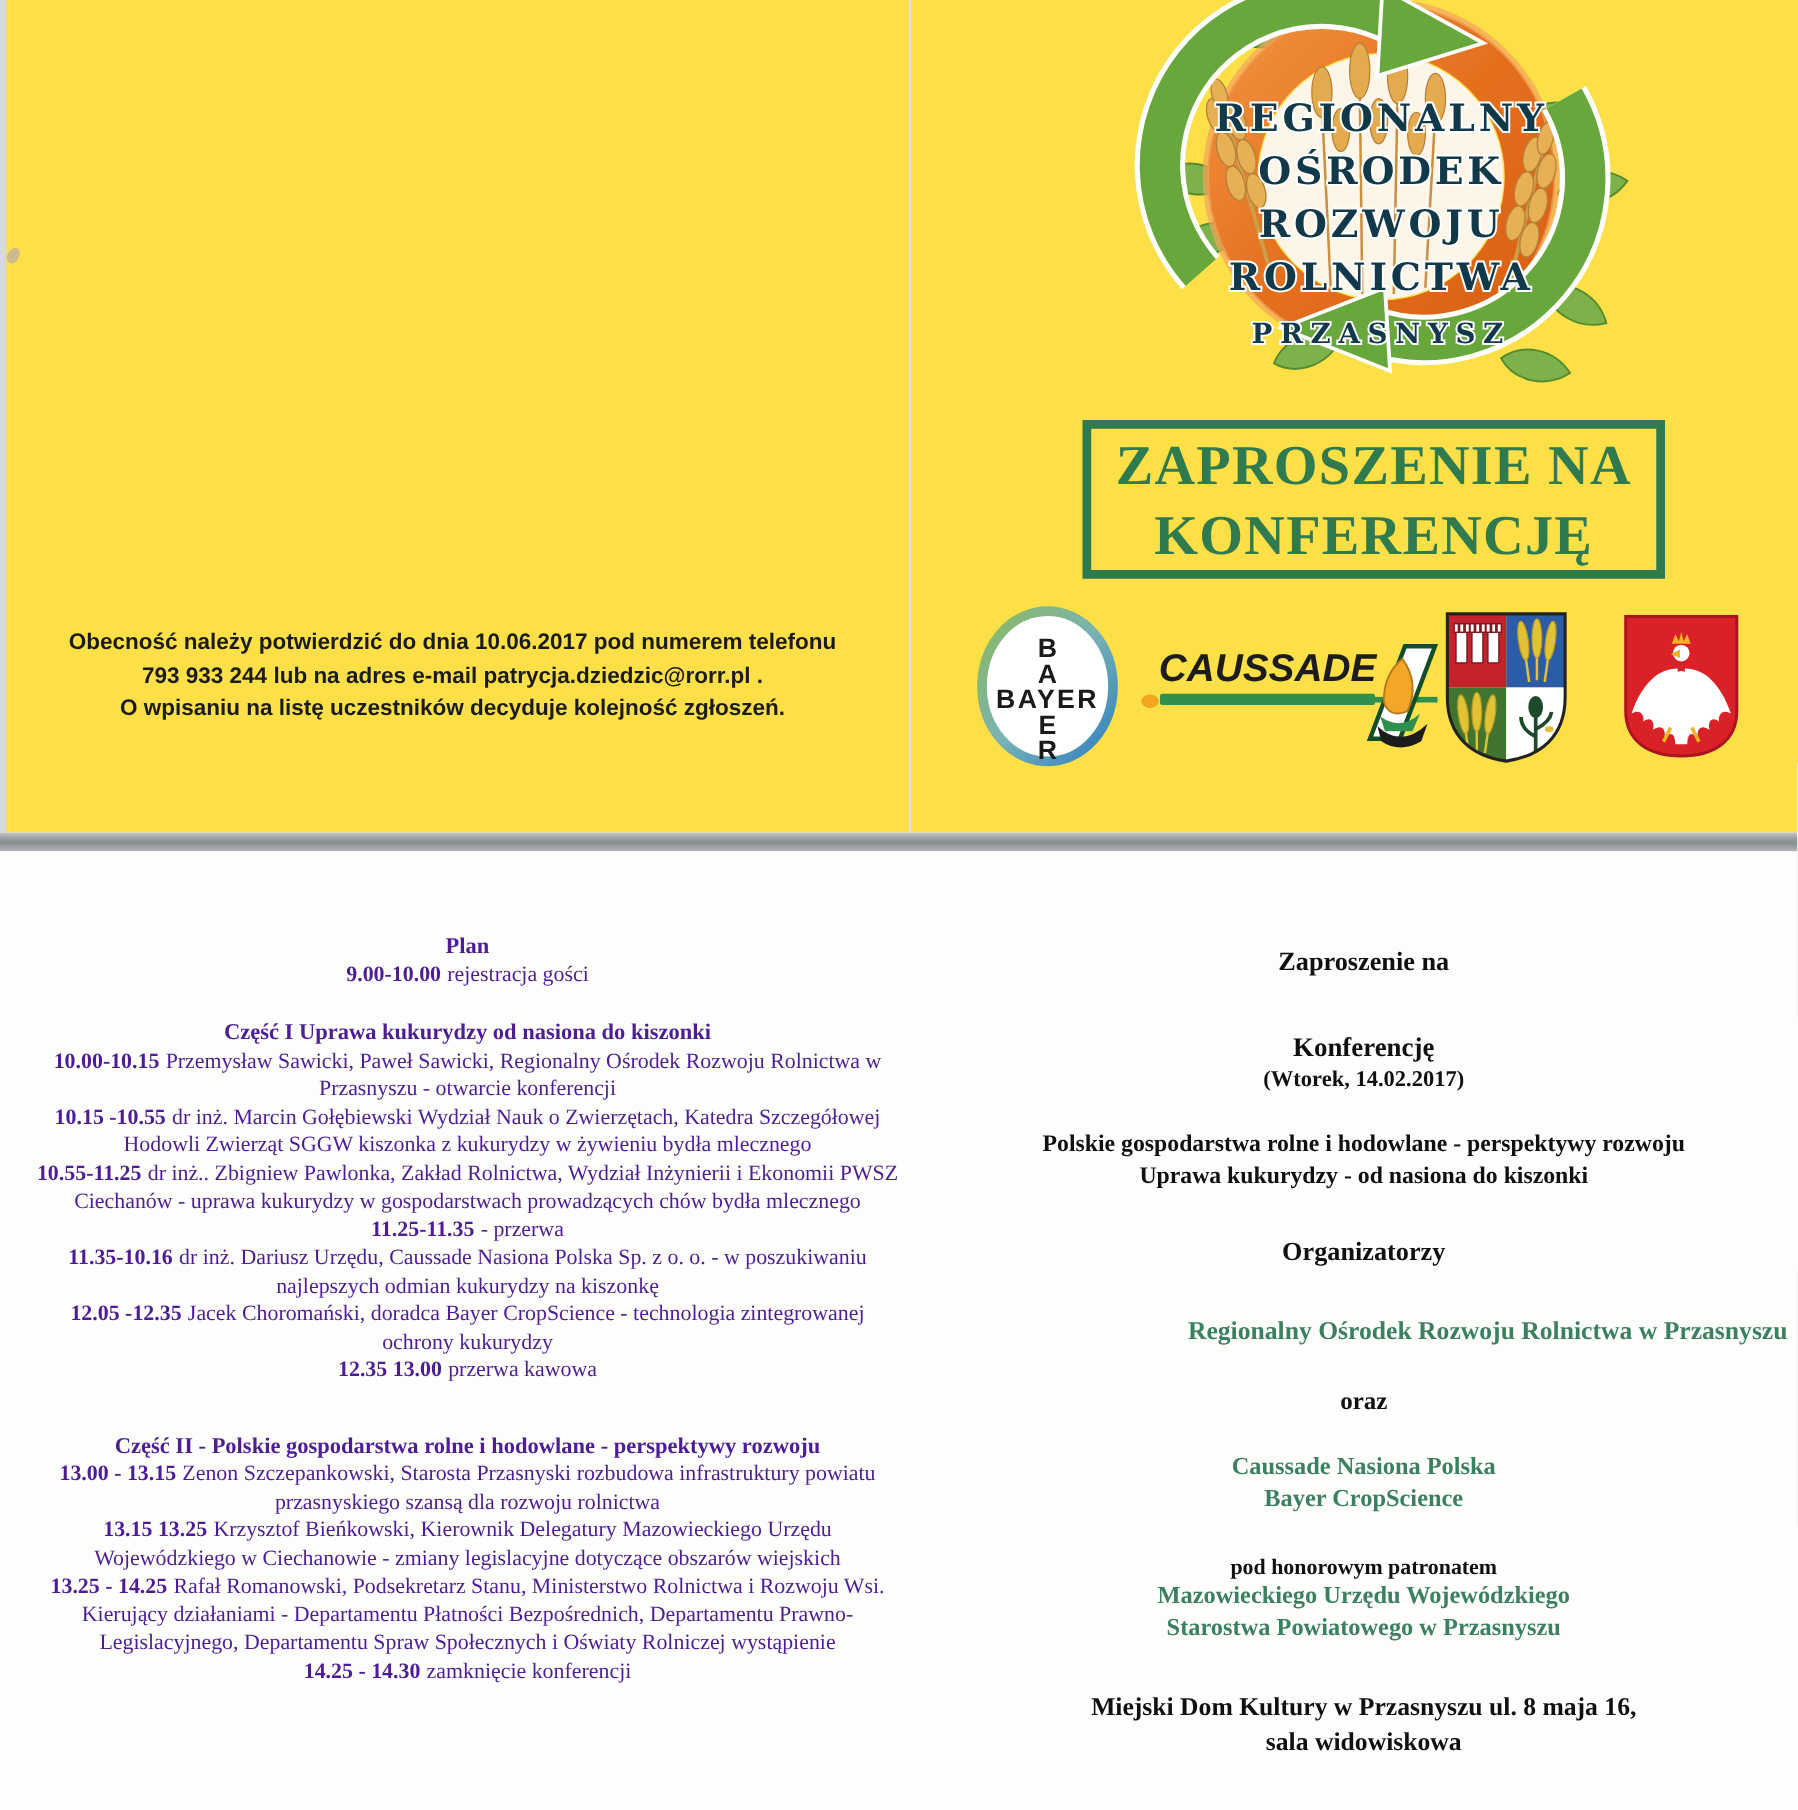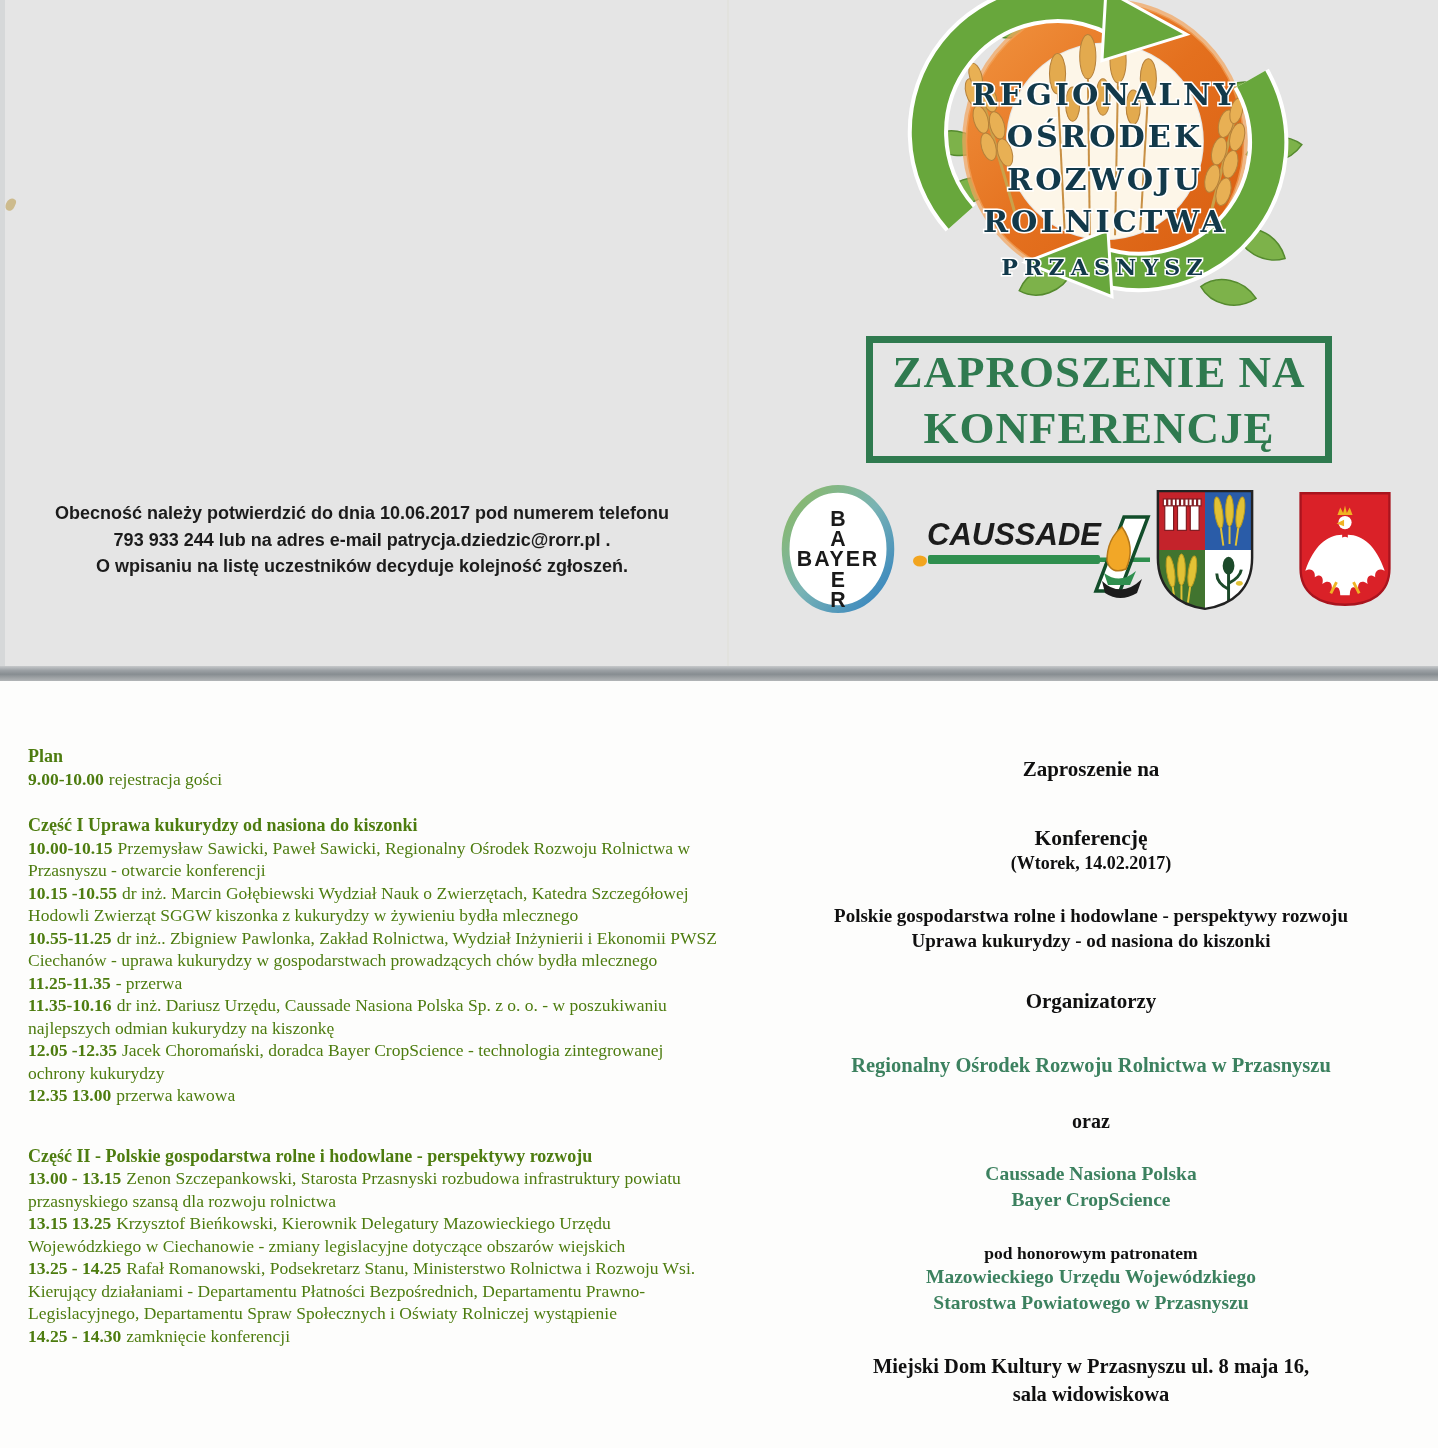--- a/index.html
+++ b/index.html
@@ -2,21 +2,21 @@
 <html><head>
 <meta charset="utf-8">
 <style>
   html,body{margin:0;padding:0;background:#e9e9e9;}
   #sheet{
     position:relative;width:1438px;height:1448px;margin:0 auto;
     background:#fdfdfc;overflow:hidden;
     font-family:"Liberation Serif", serif;color:#141414;
   }
   
-  #scan-top{position:absolute;left:0;top:0;width:1438px;height:666px;background:#e5e5e5;}
+  #scan-top{position:absolute;left:0;top:0;width:1438px;height:666px;background:#fde047;}
   #left-edge{position:absolute;left:0;top:0;width:5px;height:666px;background:#d6d8d9;}
   #fold-line{position:absolute;left:727px;top:0;width:2px;height:666px;background:#e2e2de;}
   #scan-artifact{position:absolute;left:6px;top:198px;width:9px;height:13px;background:#cdbb8d;border-radius:60% 40% 50% 50%;transform:rotate(25deg);}
   #bottom-corner-mark{position:absolute;left:6px;top:1440px;width:48px;height:4px;background:#9aa0a4;}
 
   #contact-block{
     position:absolute;left:40px;top:500px;width:644px;text-align:center;
     font-family:"Liberation Sans", sans-serif;font-weight:bold;
     font-size:18px;line-height:26.5px;color:#1b1b1b;
   }
@@ -32,41 +32,41 @@
   
   #separator{
     position:absolute;left:0;top:666px;width:1438px;height:15px;
     background:linear-gradient(180deg,#c6c9cb 0%,#9ba0a4 30%,#878d91 55%,#b2b5b7 100%);
   }
 
   
   #scan-bottom{position:absolute;left:0;top:681px;width:1438px;height:767px;background:#fdfdfc;}
 
   #program-col{
-    position:absolute;left:28px;top:0px;width:692px;text-align:left;
-    font-size:17.5px;line-height:22.5px;color:#4d7c0f;
+    position:absolute;left:28px;top:0px;width:692px;text-align:center;
+    font-size:17.5px;line-height:22.5px;color:#4c1d95;
   }
   #program-col p{margin:0;}
   .plan-title{margin-top:64px !important;font-weight:bold;font-size:18px;}
   .part-heading{font-weight:bold;font-size:18px;}
   #part1-heading{margin-top:24px !important;}
   #part2-heading{margin-top:38px !important;}
   .tm{font-weight:bold;margin-right:5px;}
 
   #invite-col{
     position:absolute;left:752px;top:0px;width:678px;text-align:center;color:#101010;
   }
   #invite-col p{margin:0;font-weight:bold;}
   .inv-title1{margin-top:76px !important;font-size:21px;}
   .inv-title2{margin-top:44px !important;font-size:21.5px;}
   .inv-date{font-size:18px;line-height:24px;}
   .inv-subject{margin-top:28px !important;font-size:19px;line-height:25px;}
   .inv-org-h{margin-top:36px !important;font-size:21px;}
   .green{color:#3c815f;}
-  .inv-org1{margin-top:40px !important;font-size:20.5px;}
+  .inv-org1{margin-top:40px !important;font-size:20.5px;text-align:right;}
   .inv-oraz{margin-top:33px !important;font-size:20px;}
   .inv-org2{margin-top:28px !important;font-size:19.5px;line-height:26px;}
   .inv-patron-label{margin-top:30px !important;font-size:17.5px;}
   .inv-patron{font-size:19.5px;line-height:26px;}
   .inv-venue{margin-top:36px !important;font-size:20.5px;line-height:28px;}
 </style>
 </head>
 <body>
 
 <div id="sheet">

